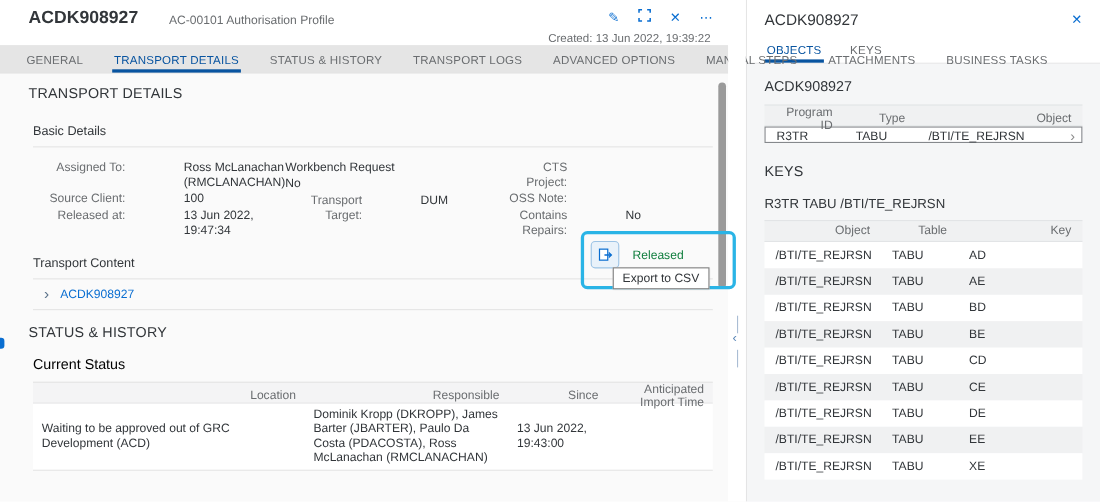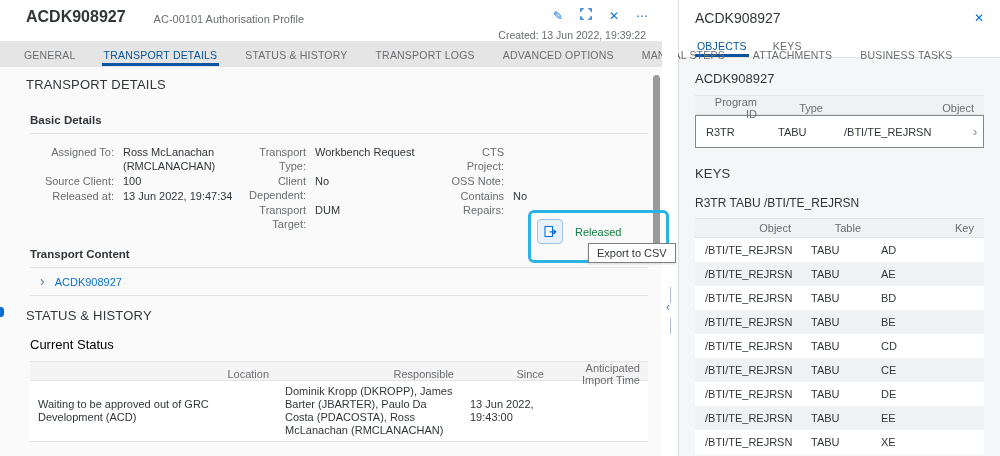--- a/index.html
+++ b/index.html
@@ -20,25 +20,25 @@
   .action-icon { color:#0a6ed1; font-size:12px; line-height:14px; cursor:pointer; }
   .mp-created { text-align:right; font-size:10.5px; color:#6a6d70; margin-top:3px; padding-right:6px; }
 
   .tabstrip { display:flex; gap:24px; padding:6px 10px 0 22px; background:#e5e5e5; border-bottom:1px solid #e4e4e4; }
   .tab { font-size:10.5px; color:#6a6d70; padding:2px 2px 5px 2px; letter-spacing:.2px; cursor:pointer; white-space:nowrap; }
   .tab.selected { color:#0854a0; padding-bottom:2px; border-bottom:3px solid #0854a0; }
 
   .mp-content { flex:1; background:#fafafa; position:relative; overflow:hidden; }
   .section-title { font-size:13px; color:#32363a; padding:10px 14px 0 26px; letter-spacing:.2px; }
   .subsection { margin:0 14px 0 30px; }
-  .sub-title { font-size:11.5px; font-weight:700; color:#32363a; padding-bottom:7px; border-bottom:1px solid #e4e4e4; }
+  .sub-title { font-size:11.5px; font-weight:400; color:#32363a; padding-bottom:7px; border-bottom:1px solid #e4e4e4; }
   .sub-title-plain { font-size:13px; color:#000000; }
 
   .form-grid { display:grid; grid-template-columns:1fr 1fr 1fr; padding-top:11px; }
-  .f-row { display:flex; align-items:flex-start; margin-bottom:1px; }
+  .f-row { display:flex; align-items:flex-start; margin-bottom:1px;gap:44px; }
   .f-label { text-align:right; color:#6a6d70; margin-right:9px; flex:none; line-height:14px; }
   .f-value { color:#32363a; line-height:14px; }
   .c1 .f-label { width:84px; }
   .c2 .f-label { width:70px; }
   .c3 .f-label { width:62px; }
 
   .tc-row { display:flex; align-items:center; height:28px; border-bottom:1px solid #e4e4e4; }
   .tc-chevron { color:#5b738b; font-size:14px; margin:0 10px 2px 10px; cursor:pointer; }
   .tc-link { color:#0a6ed1; cursor:pointer; }
 
@@ -51,21 +51,21 @@
             padding:4px 0; align-items:center; }
   .cs-row > div { padding:0 8px; line-height:13px; }
 
   
   .highlight-box { position:absolute; left:528px; top:210px; width:141px; height:53px;
                    border:3px solid #2ab4e6; border-radius:6px; z-index:5; }
   .export-btn { position:absolute; left:6px; top:6px; width:26px; height:25px; background:#e9f2fa;
                 border:1px solid #9cc3e5; border-radius:4px; display:flex; align-items:center; justify-content:center; cursor:pointer; }
   .released-label { position:absolute; left:44px; top:13px; color:#107e3e; font-size:11px; }
   .csv-tooltip { position:absolute; left:26px; top:30px; background:#fff; border:1px solid #7e7e7e;
-                 padding:3px 8px; white-space:nowrap; color:#32363a; box-shadow:0 1px 2px rgba(0,0,0,.15); cursor:pointer;margin-left:31px; }
+                 padding:3px 8px; white-space:nowrap; color:#32363a; box-shadow:0 1px 2px rgba(0,0,0,.15); cursor:pointer; }
 
   .mp-scrollbar { position:absolute; right:2px; top:75px; width:7px; height:187px; background:#9a9a9a; border-radius:4px; cursor:pointer; }
 
   
   .splitter { width:16px; flex:none; background:#fff; position:relative; }
   .split-line-top, .split-line-bottom { position:absolute; left:8px; width:1px; height:16px; background:#aabdd4; }
   .split-line-top { top:287px; } .split-line-bottom { top:318px; }
   .split-chevron { position:absolute; left:4px; top:300px; color:#5b87b8; font-size:12px; cursor:pointer; }
 
   .left-edge-arrow { position:absolute; left:0; top:307px; width:4px; height:10px; background:#0a6ed1; border-radius:0 3px 3px 0; }
@@ -76,21 +76,21 @@
   .rp-title { font-size:14px; color:#32363a; }
   .rp-close { color:#0a6ed1; font-size:12px; cursor:pointer; }
   .rp-tabs { background:#fff; padding:8px 16px 0 16px; display:flex; gap:22px; border-bottom:1px solid #e4e4e4; }
   .rp-content { flex:1; padding:13px 16px 0 16px; background:#f5f6f7; }
 
   .rp-section-title { font-size:13px; color:#32363a; margin-bottom:9px; }
   .obj-grid { grid-template-columns:72px 66px 1fr; }
   .thead.rp { background:#f0f1f2; border-color:#e2e4e6; }
   .thead.rp > div { padding:0 10px; }
   .obj-row { display:grid; grid-template-columns:72px 66px 1fr 20px; background:#fff; border:1px solid #85888c;
-             height:33px; align-items:center; cursor:pointer; }
+             height:15px; align-items:center; cursor:pointer; }
   .obj-row > div { padding:0 10px; }
   .obj-chevron { color:#8c8c8c; font-size:13px; padding-right:8px; text-align:right; }
 
   .keys-title { font-size:13px; color:#32363a; margin:18px 0 0 0; letter-spacing:.2px; }
   .keys-group { font-size:12px; color:#32363a; margin:15px 0 8px 0; }
   .key-grid { grid-template-columns:106px 70px 1fr; }
   .keys-rows .trow { display:grid; grid-template-columns:106px 70px 1fr; height:24px; align-items:center; background:#fff; }
   .keys-rows .trow > div { padding:0 10px; }
   .keys-rows .trow:nth-child(even) { background:#f0f1f2; }
 </style>
@@ -142,25 +142,23 @@
               <span class="f-label">Source Client:</span>
               <span class="f-value">100</span>
             </div>
           <div class="f-row">
               <span class="f-label">Released at:</span>
               <span class="f-value">13 Jun 2022, 19:47:34</span>
             </div>
         </div>
         <div class="fcol c2">
           <div class="f-row">
-              <span class="f-label">Transport Type:</span>
               <span class="f-value">Workbench Request</span>
             </div>
           <div class="f-row">
-              <span class="f-label">Client Dependent:</span>
               <span class="f-value">No</span>
             </div>
           <div class="f-row">
               <span class="f-label">Transport Target:</span>
               <span class="f-value">DUM</span>
             </div>
         </div>
         <div class="fcol c3">
           <div class="f-row">
               <span class="f-label">CTS Project:</span>

